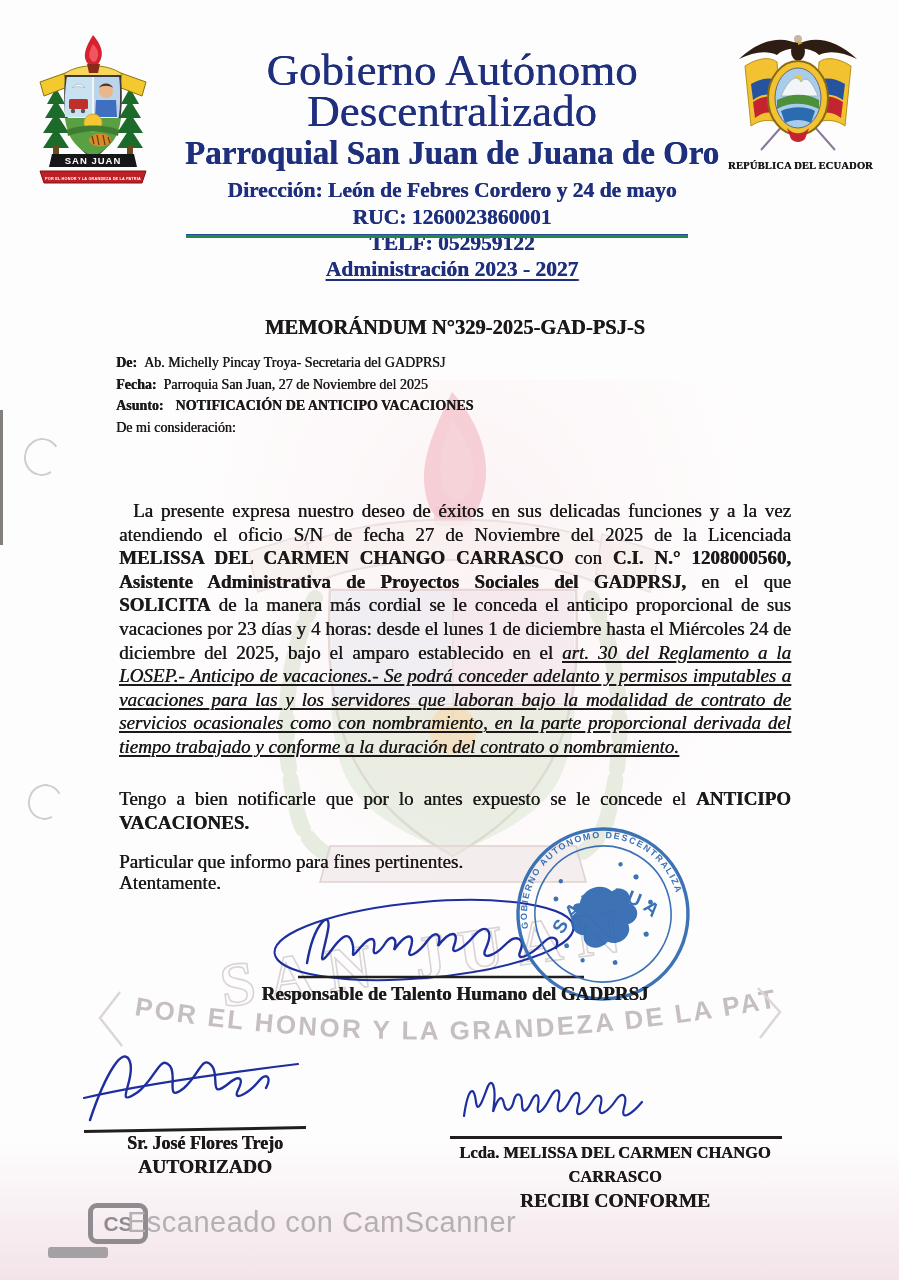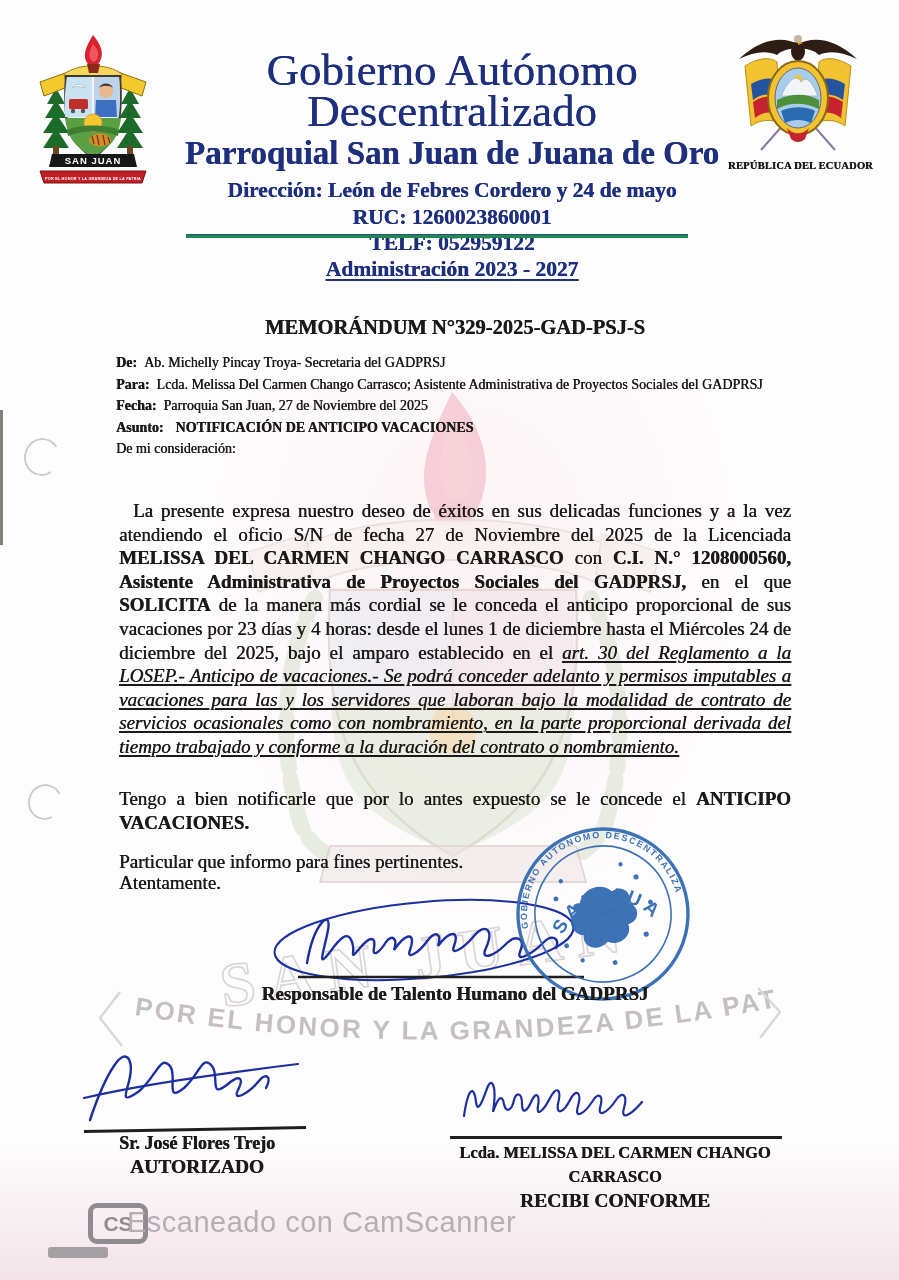--- a/index.html
+++ b/index.html
@@ -38,21 +38,21 @@
   .p3 { top:851px; left:119px; width:672px; font-size:19px; z-index:2; }
   .closing { top:872px; left:119px; width:610px; text-align:left; font-size:19px; z-index:2; }
   
   .sig-main { top:888px; left:252px; z-index:3; }
   .sig-names { top:983px; left:150px; width:610px; text-align:center; z-index:3; }
   .sig-name { font-size:19px; font-weight:bold; line-height:22px; }
   .sig-role { font-size:19px; font-weight:bold; line-height:22px; }
   .stamp { top:818px; left:512px; z-index:3; }
   .sig-left { top:1032px; left:72px; z-index:3; }
   .rule-left { top:1128px; left:84px; width:222px; height:3px; background:#211f1e; transform:rotate(-1deg); z-index:3; }
-  .left-labels { top:1131px; left:82px; width:230px; text-align:center; z-index:3; }
+  .left-labels { top:1131px; left:90px; width:230px; text-align:center; z-index:3; }
   .left-name { font-size:18px; font-weight:bold; line-height:24px; }
   .left-cap { font-size:19.5px; font-weight:bold; line-height:24px; }
   .sig-right { top:1058px; left:452px; z-index:3; }
   .rule-right { top:1136px; left:450px; width:332px; height:3px; background:#211f1e; z-index:3; }
   .right-labels { top:1141px; left:435px; width:360px; text-align:center; z-index:3; }
   .right-name { font-size:16.5px; font-weight:bold; line-height:24px; }
   .right-cap { font-size:19.5px; font-weight:bold; line-height:24px; }
   
   .cs-box { top:1203px; left:48px; width:60px; height:41px; border:5px solid #908b90; border-radius:9px;
     display:flex; align-items:center; justify-content:center; color:#908b90;
@@ -167,21 +167,20 @@
     <path d="M46,68 C60,61 76,61 88,68 L88,77 C74,70 58,70 46,77 Z" fill="#4e8f3c"></path>
     <path d="M50,79 C60,74 76,74 84,79 L80,91 C72,87 62,87 54,91 Z" fill="#2b6cb0"></path>
     <path d="M56,96 C62,103 72,103 78,96 L74,107 C70,111 64,111 60,107 Z" fill="#c42430"></path>
   </svg>
   <div class="abs ec-caption ink">REPÚBLICA DEL ECUADOR</div>
 
   <div class="abs memo-title ink">MEMORÁNDUM N°329-2025-GAD-PSJ-S</div>
 
   <div class="abs meta ink">
     <div><b>De:</b><span class="v">Ab. Michelly Pincay Troya- Secretaria del GADPRSJ</span></div>
-    <div><b>Para:</b><span class="v">Lcda. Melissa Del Carmen Chango Carrasco; Asistente Administrativa de Proyectos Sociales del  GADPRSJ</span></div>
     <div><b>Fecha:</b><span class="v">Parroquia San Juan, 27 de Noviembre del 2025</span></div>
     <div><b>Asunto:</b><span class="v2">NOTIFICACIÓN DE ANTICIPO VACACIONES</span></div>
     <div>De mi consideración:</div>
   </div>
 
   <div class="abs p1 ink">
     <span>La presente expresa nuestro deseo de éxitos en sus delicadas funciones y a la vez atendiendo el oficio S/N de fecha 27 de Noviembre del 2025 de la Licenciada </span><b>MELISSA DEL CARMEN CHANGO CARRASCO</b><span> con </span><b>C.I. N.°</b><span> </span><b>1208000560, Asistente Administrativa de Proyectos Sociales del  GADPRSJ,</b><span> en el que </span><b>SOLICITA</b><span> de la manera más cordial se le conceda el anticipo proporcional de sus vacaciones por 23 días y 4 horas: desde el lunes 1 de diciembre hasta el Miércoles 24 de diciembre del 2025, bajo el amparo establecido en el </span><span class="quote">art. 30 del Reglamento a la LOSEP.- Anticipo de vacaciones.- Se podrá conceder adelanto y permisos imputables a vacaciones para las y los servidores que laboran bajo la modalidad de contrato de servicios ocasionales como con nombramiento, en la parte proporcional derivada del tiempo trabajado y conforme a la duración del contrato o nombramiento.</span>
   </div>
 
   <div class="abs p2 ink">

